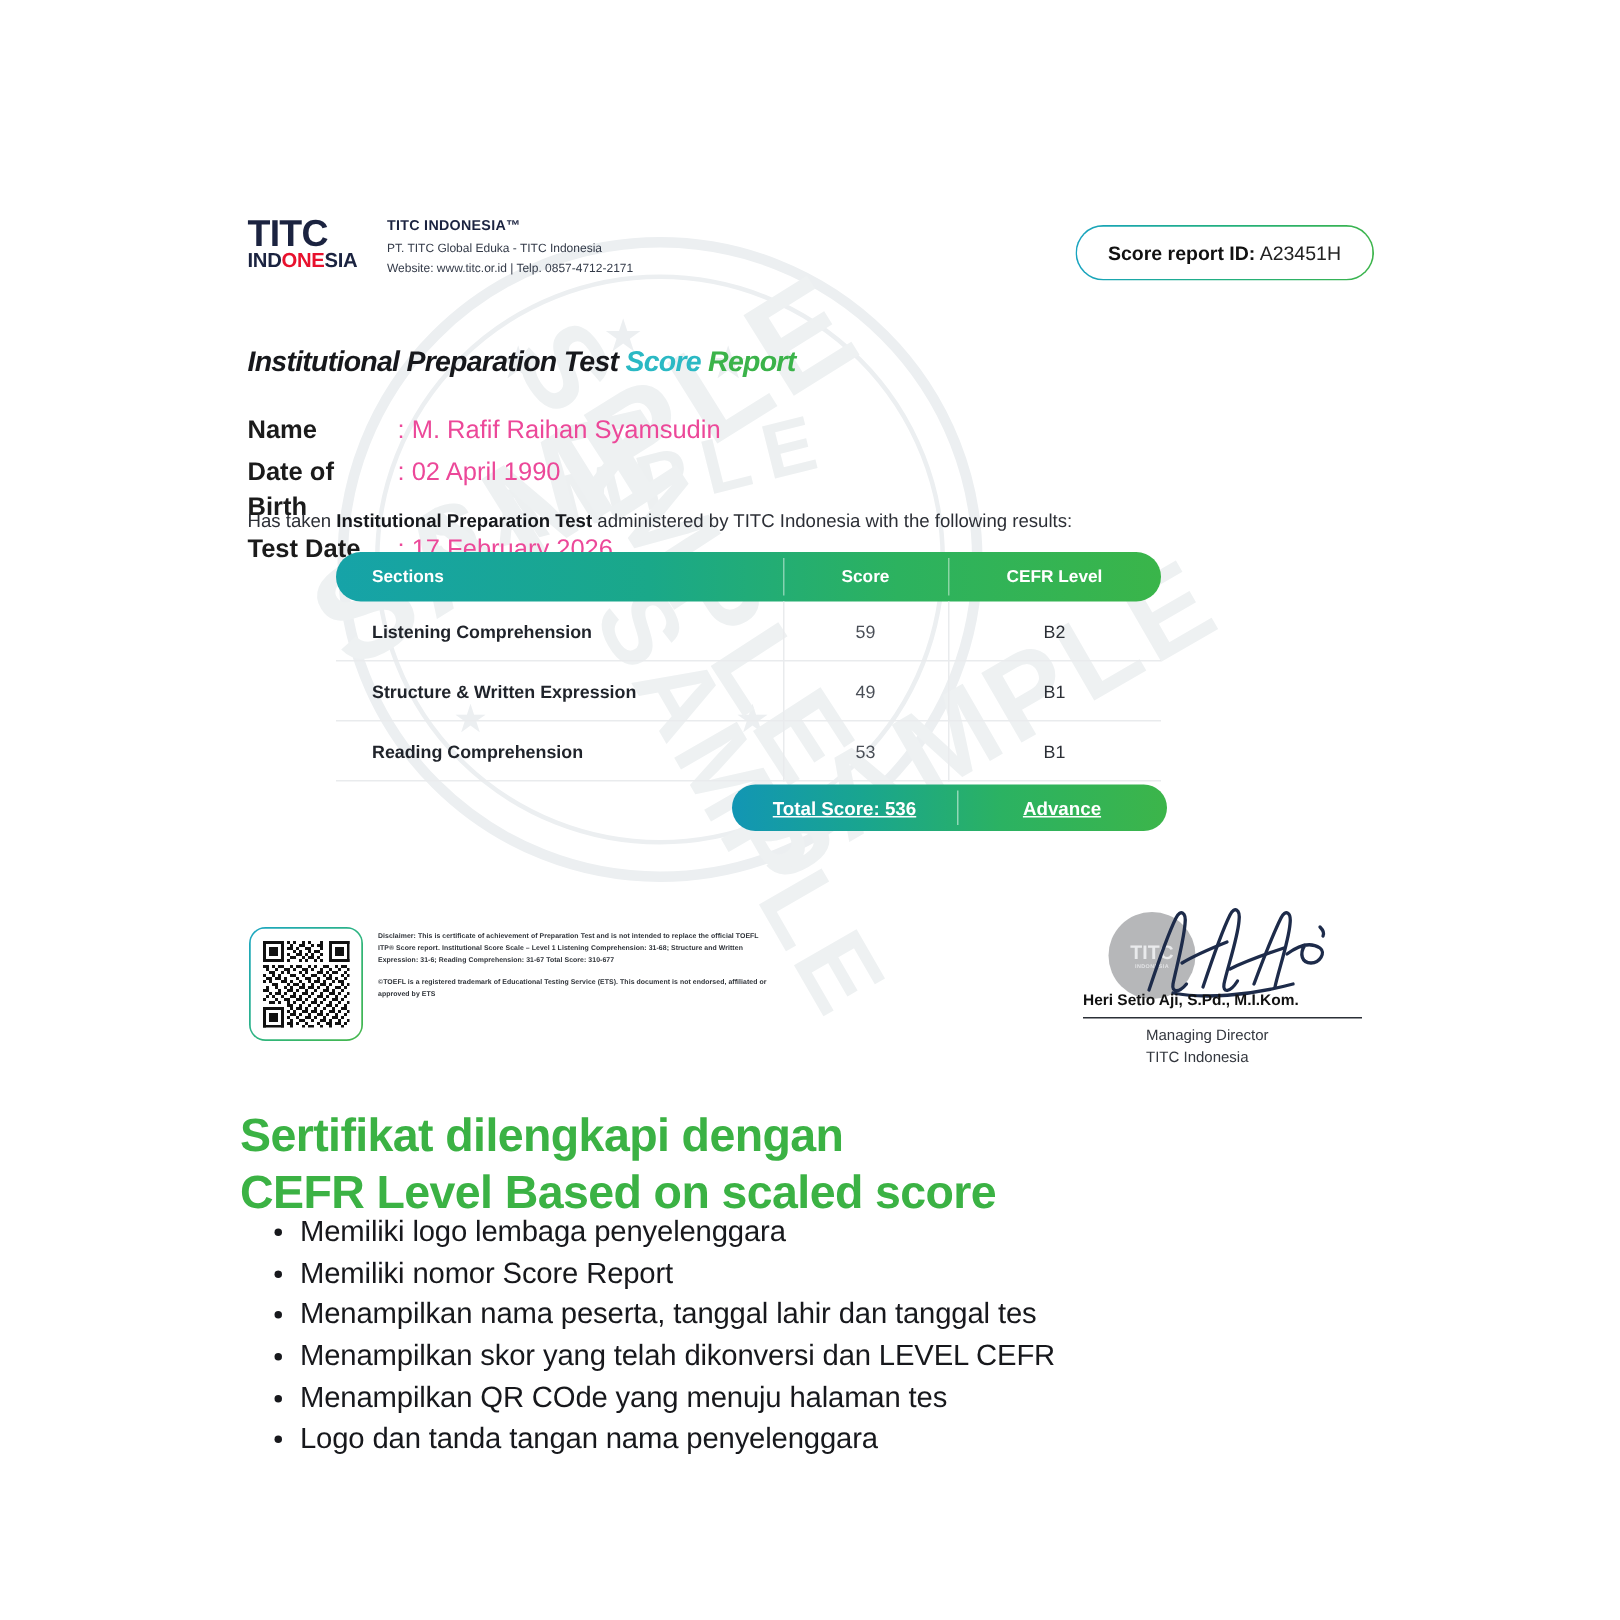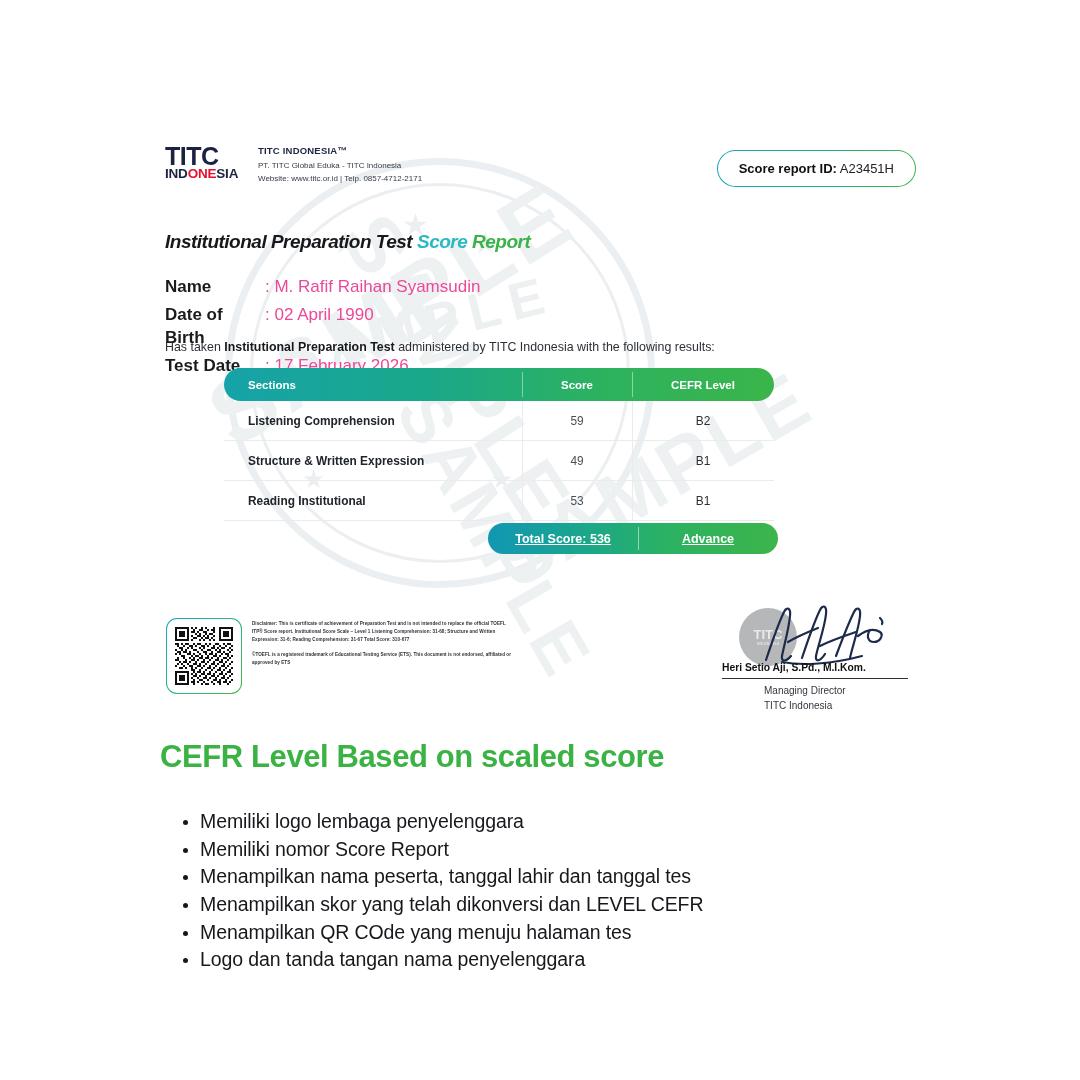--- a/index.html
+++ b/index.html
@@ -279,21 +279,21 @@
           <div class="c-sec">Listening Comprehension</div>
           <div class="c-score">59</div>
           <div class="c-cefr">B2</div>
         </div>
         <div class="trow">
           <div class="c-sec">Structure &amp; Written Expression</div>
           <div class="c-score">49</div>
           <div class="c-cefr">B1</div>
         </div>
         <div class="trow">
-          <div class="c-sec">Reading Institutional</div>
+          <div class="c-sec">Reading Comprehension</div>
           <div class="c-score">53</div>
           <div class="c-cefr">B1</div>
         </div>
       </div>
     </div>
 
     <div class="total">
       <div class="sep"></div>
       <div class="ts">Total Score:  536</div>
       <div class="lv">Advance</div>
@@ -561,20 +561,21 @@
       <div class="sign-role">
         <div>Managing Director</div>
         <div>TITC Indonesia</div>
       </div>
     </div>
 
   </div>
 </div>
 
 <div class="promo-head">
+  <div>Sertifikat dilengkapi dengan</div>
   <div>CEFR Level Based on scaled score</div>
 </div>
 
 <ul class="promo-list">
   <li>Memiliki logo lembaga penyelenggara</li>
   <li>Memiliki nomor Score Report</li>
   <li>Menampilkan nama peserta, tanggal lahir dan tanggal tes</li>
   <li>Menampilkan skor yang telah dikonversi dan LEVEL CEFR</li>
   <li>Menampilkan QR COde yang menuju halaman tes</li>
   <li>Logo dan tanda tangan nama penyelenggara</li>

